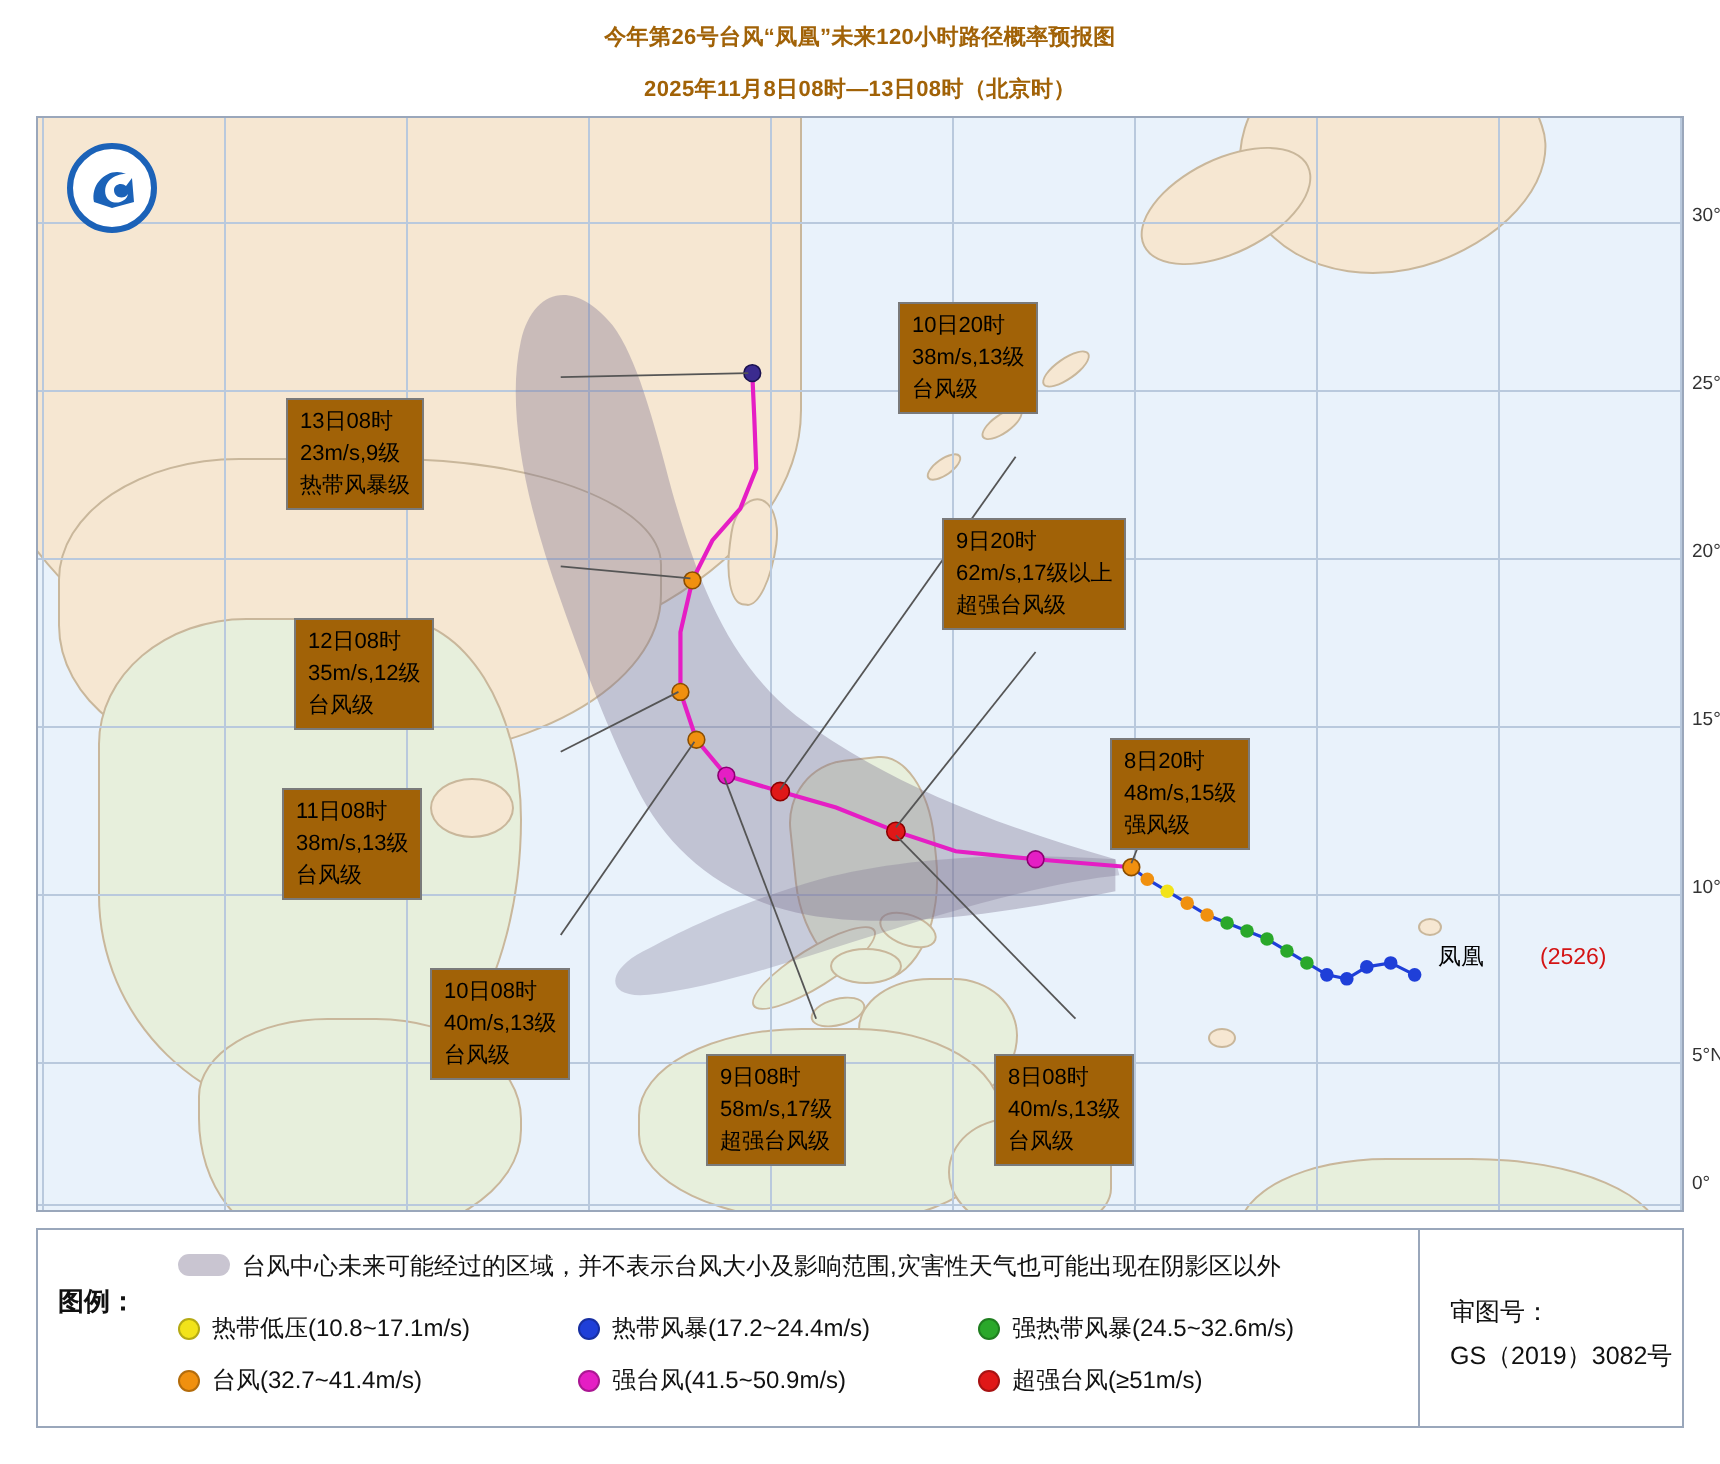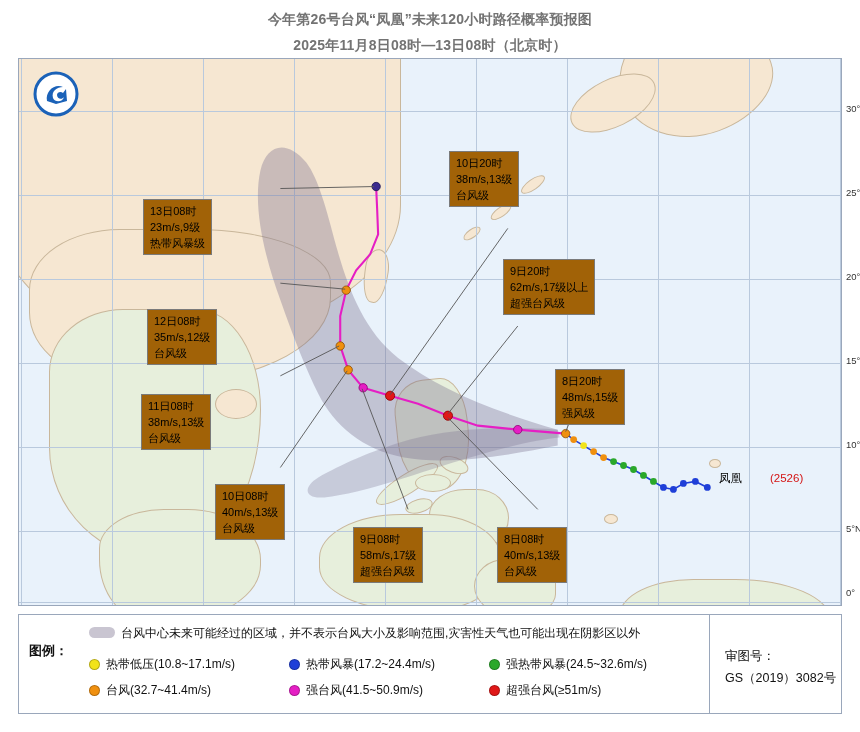--- a/index.html
+++ b/index.html
@@ -23,23 +23,23 @@
   
   .title-block {
     position: absolute;
     top: 6px;
     left: 0;
     width: 860px;
     text-align: center;
     line-height: 26px;
   }
   .title-line {
-    font-size: 14px;
+    font-size: 11px;
     font-weight: bold;
-    color: #737373;
+    color: #a16207;
     letter-spacing: 0.2px;
   }
   
   .map-frame {
     position: absolute;
     left: 18px;
     top: 58px;
     width: 824px;
     height: 548px;
     border: 1px solid #9aa7bb;
@@ -372,21 +372,21 @@
 台风级</div>
     <div class="callout" style="left:334px; top:468px;">9日08时
 58m/s,17级
 超强台风级</div>
     <div class="callout" style="left:478px; top:468px;">8日08时
 40m/s,13级
 台风级</div>
     <div class="callout" style="left:430px; top:92px;">10日20时
 38m/s,13级
 台风级</div>
-    <div class="callout" style="left:452px; top:200px;margin-left:32px;">9日20时
+    <div class="callout" style="left:452px; top:200px;">9日20时
 62m/s,17级以上
 超强台风级</div>
     <div class="callout" style="left:536px; top:290px;margin-top:20px;">8日20时
 48m/s,15级
 强风级</div>
 
     <div class="storm-name" style="left:700px; top:412px;">
       <span>凤凰</span><span class="code">(2526)</span>
     </div>
 

